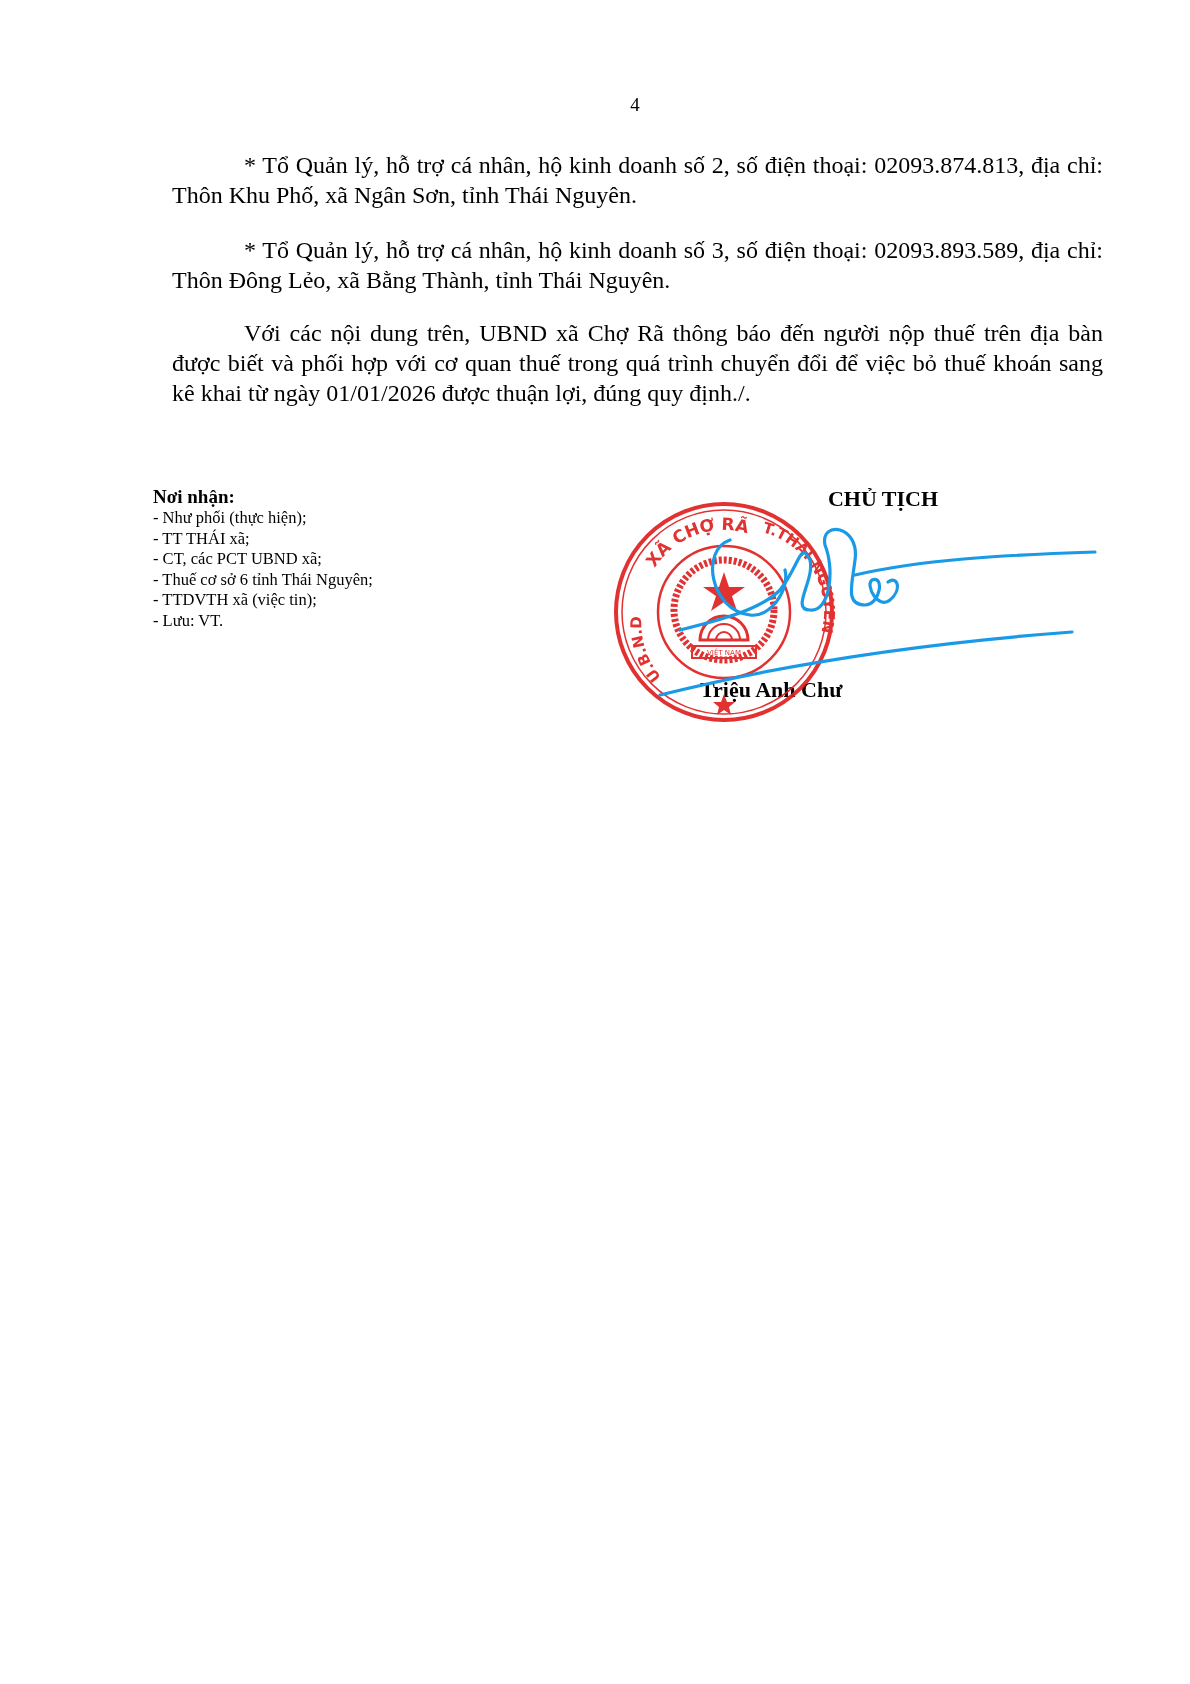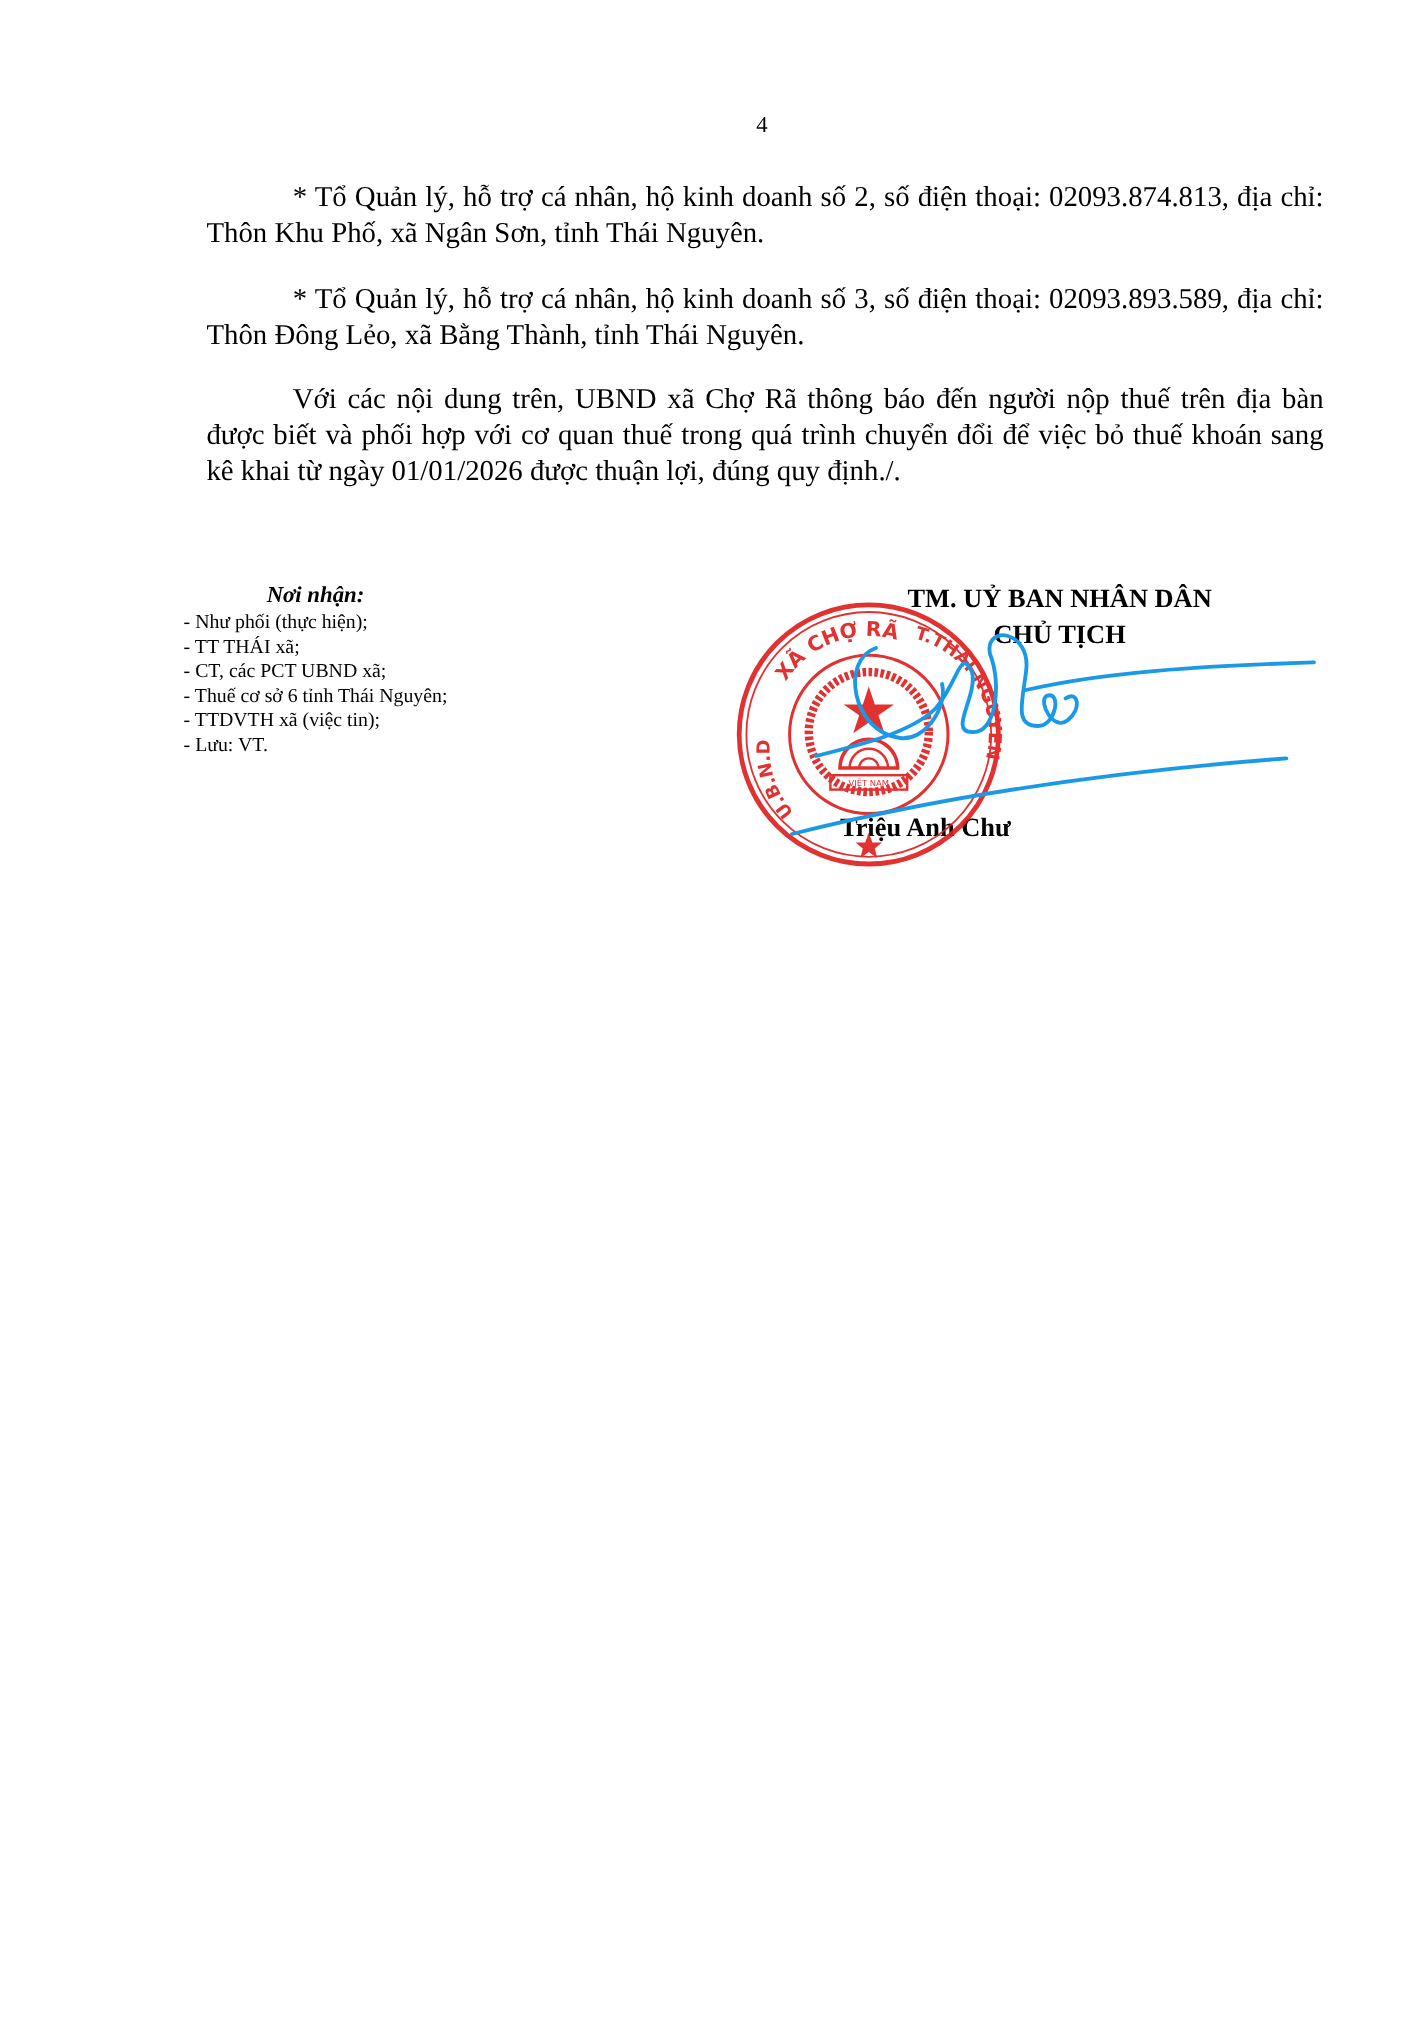--- a/index.html
+++ b/index.html
@@ -7,21 +7,21 @@
            font-family: "Liberation Serif", "DejaVu Serif", serif; color: #000; }
     .page-num { position: absolute; left: 0; width: 1270px; top: 94px; text-align: center;
                 font-size: 19px; }
     .para { position: absolute; left: 172px; width: 931px; font-size: 24px; line-height: 30px;
             text-align: justify; text-align-last: left; }
     .para .indent { display: inline-block; width: 72px; }
     #p1 { top: 150px; }
     #p2 { top: 235px; }
     #p3 { top: 318px; }
     .recipients { position: absolute; left: 153px; top: 486px; font-size: 16.5px; line-height: 20.5px; }
-    .recipients .heading { font-weight: bold; font-style: italic; font-size: 19px; line-height: 22px; text-align: center; }
+    .recipients .heading { font-weight: bold; font-size: 19px; line-height: 22px; }
     .sign-block { position: absolute; left: 700px; width: 366px; top: 484px; text-align: center;
                   font-weight: bold; font-size: 22px; line-height: 30px; z-index: 1; }
     .sign-name { position: absolute; left: 700px; width: 366px; top: 677px; text-align: left;
                  font-weight: bold; font-size: 22px; z-index: 1; }
     .stamp { position: absolute; left: 612px; top: 500px; width: 224px; height: 224px; z-index: 3;
              opacity: 0.92; }
     .signature { position: absolute; left: 640px; top: 520px; width: 460px; height: 180px; z-index: 4; }
   </style>
 </head>
 <body>
@@ -38,21 +38,20 @@
   <div class="heading">Nơi nhận:</div>
   <div>- Như phối (thực hiện);</div>
   <div>- TT THÁI xã;</div>
   <div>- CT, các PCT UBND xã;</div>
   <div>- Thuế cơ sở 6 tỉnh Thái Nguyên;</div>
   <div>- TTDVTH xã (việc tin);</div>
   <div>- Lưu: VT.</div>
 </div>
 
 <div class="sign-block">
-  <div>TM. UỶ BAN NHÂN DÂN</div>
   <div>CHỦ TỊCH</div>
 </div>
 
 <div class="sign-name">Triệu Anh Chư</div>
 
 <svg class="stamp" viewBox="0 0 224 224" xmlns="http://www.w3.org/2000/svg">
   <defs>
     <path id="arcTop" d="M 30 112 A 82 82 0 0 1 194 112"></path>
     <path id="arcLeft" d="M 52 180 A 82 82 0 0 1 30 112"></path>
     <path id="arcRight" d="M 150 32 A 82 82 0 0 1 172 182"></path>

